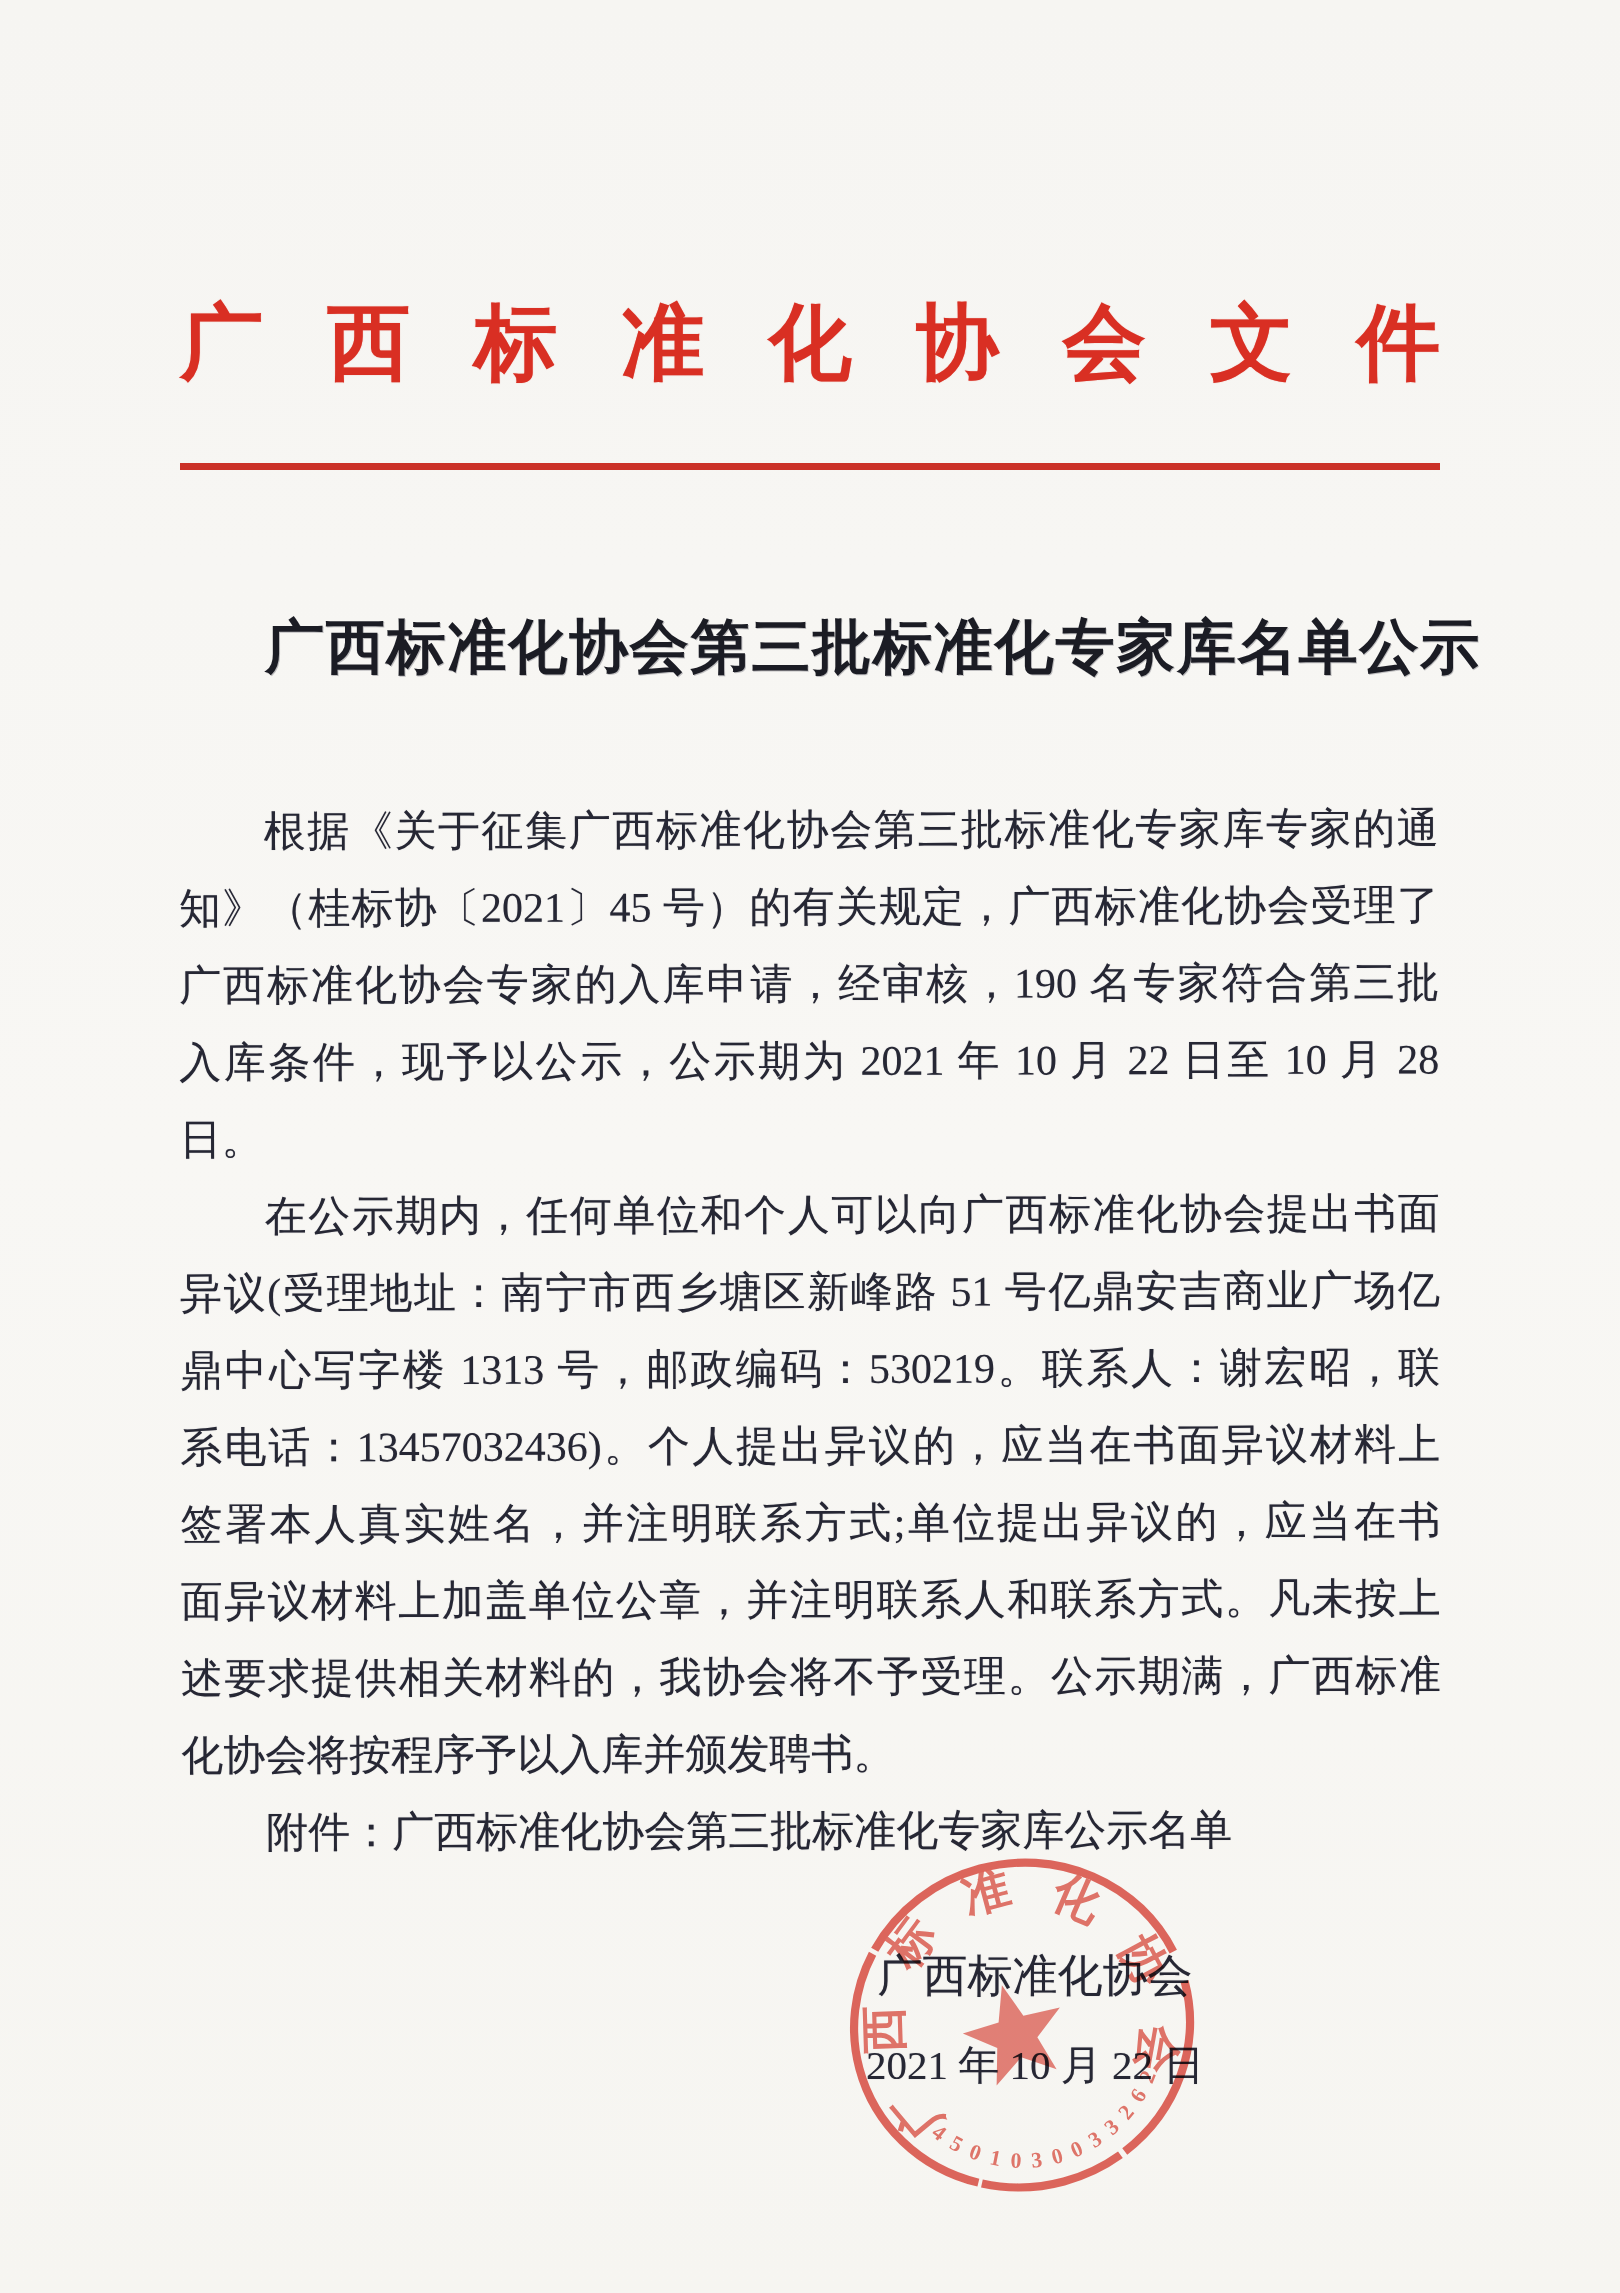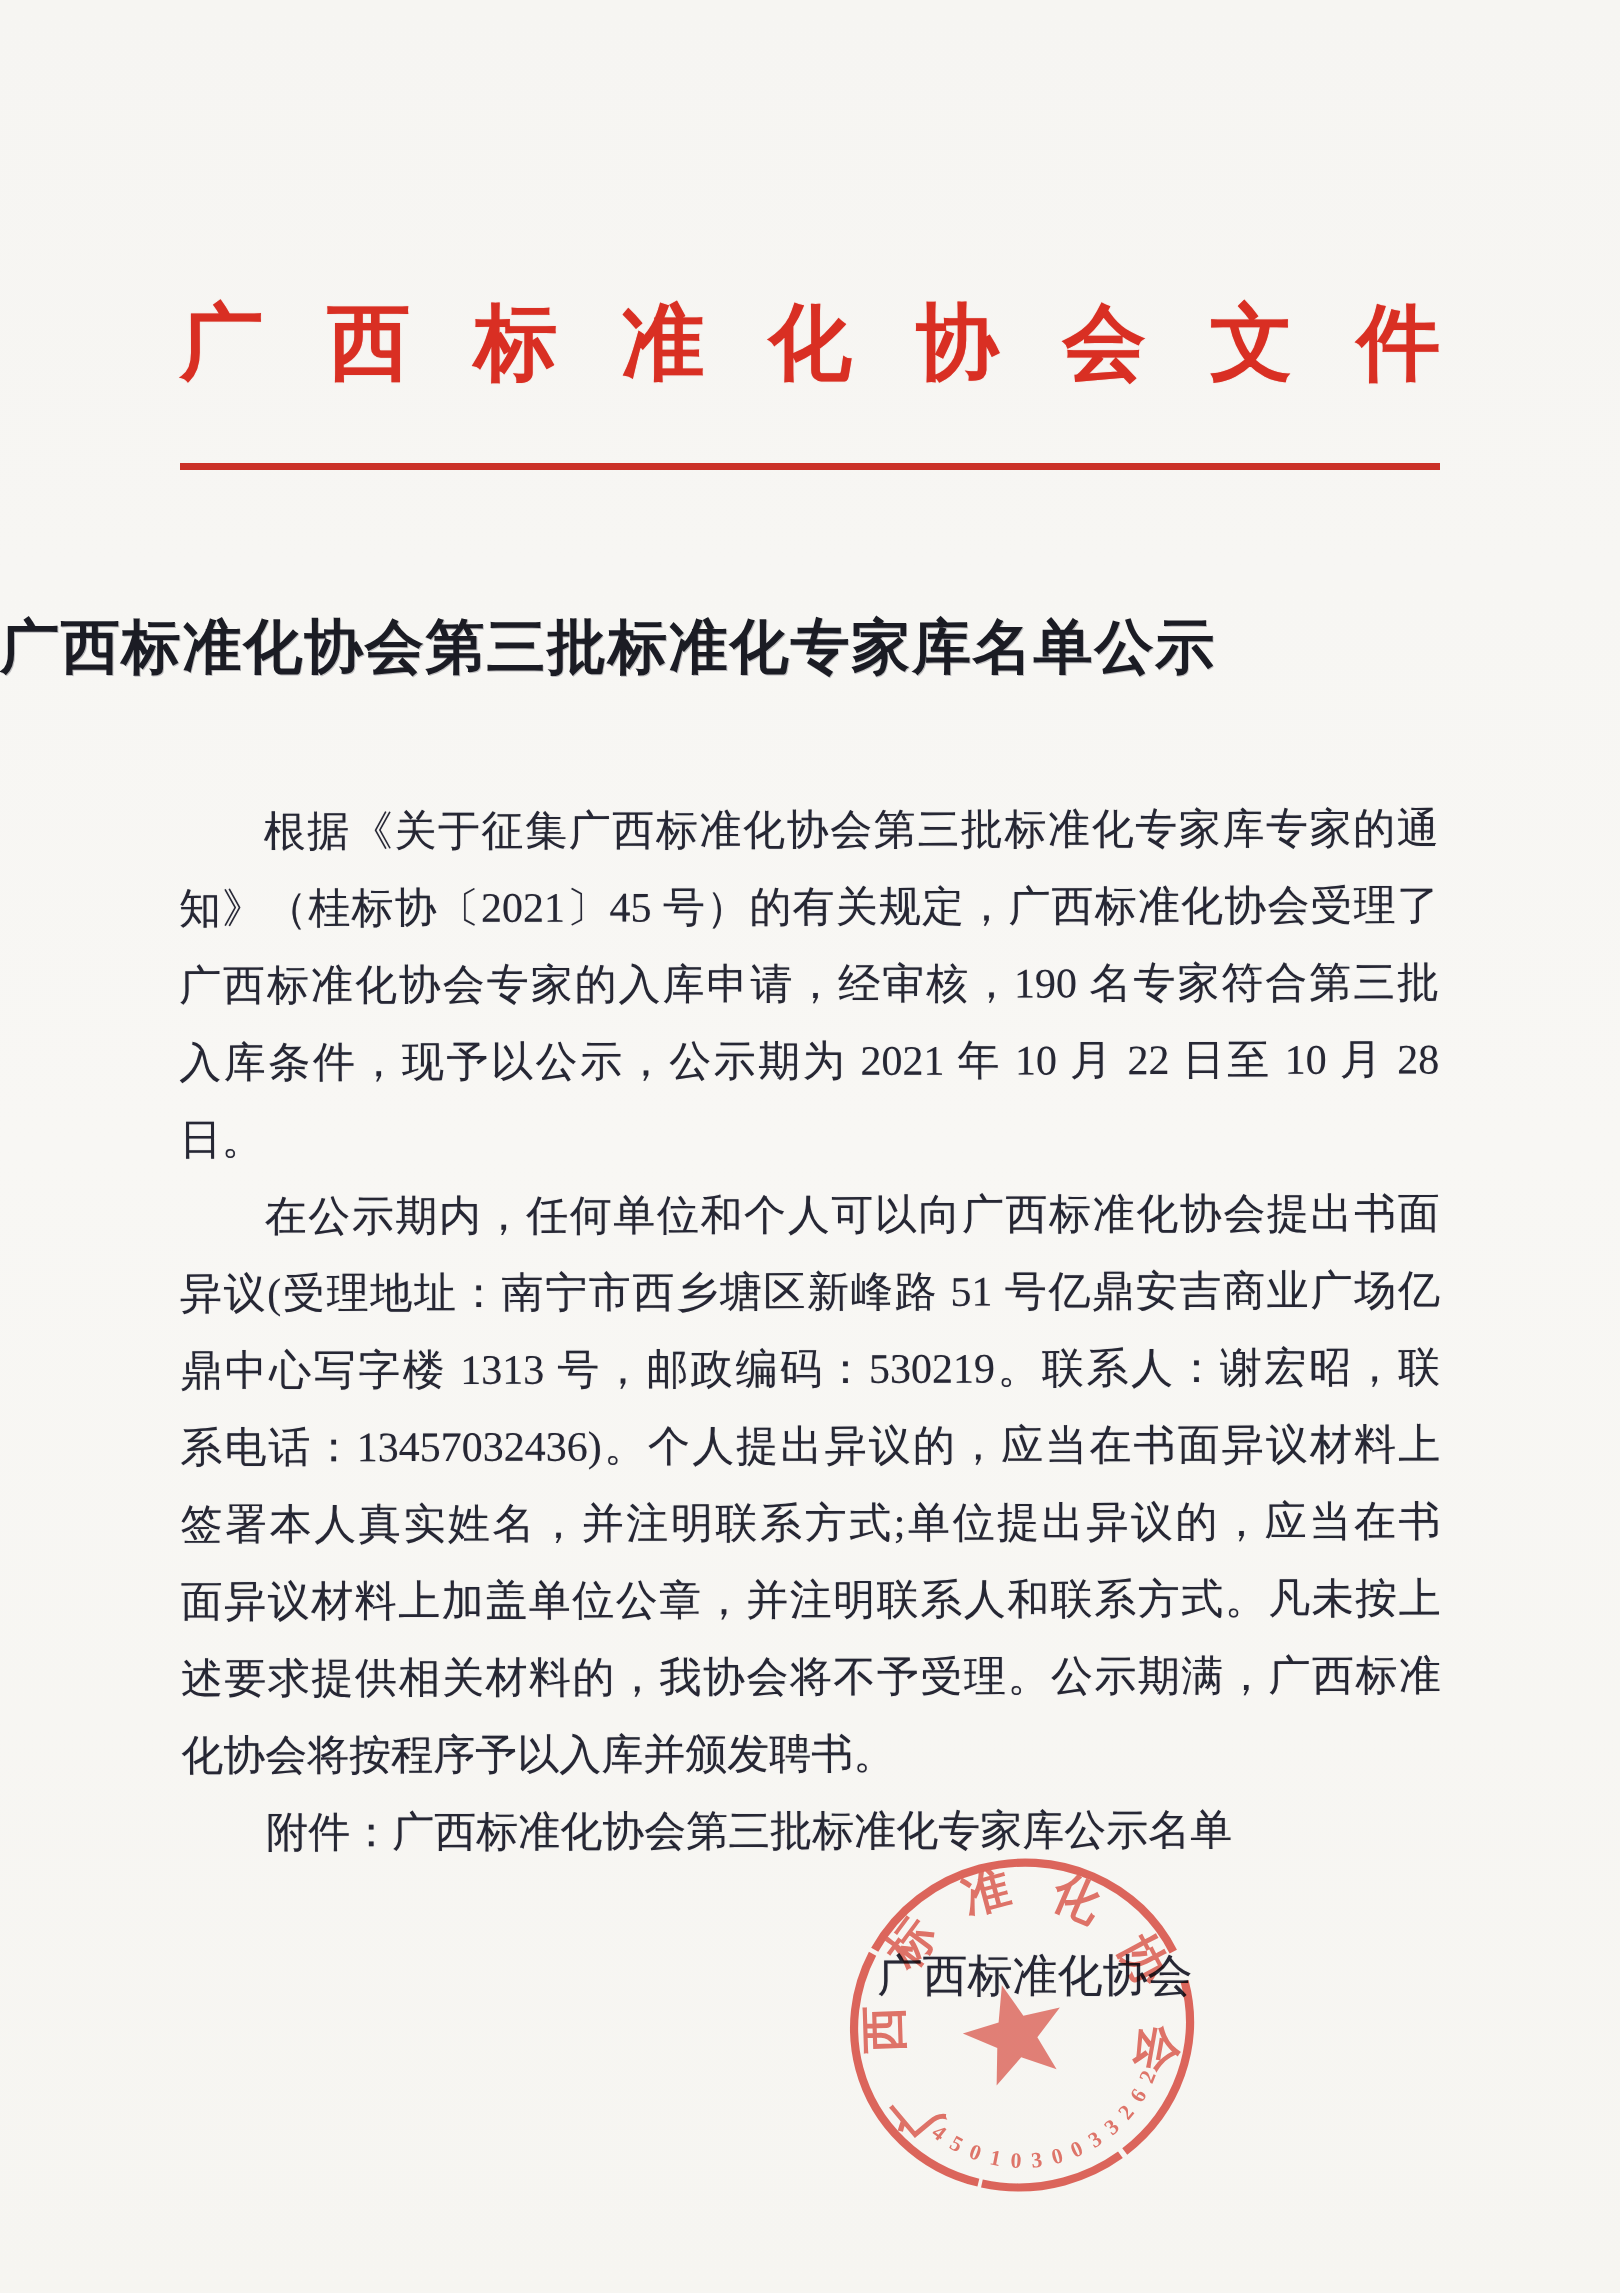--- a/index.html
+++ b/index.html
@@ -27,22 +27,22 @@
     font-size:83px;font-weight:bold;color:var(--red);
     line-height:1;
     text-shadow:0 0 0.9px rgba(217,47,35,.55);
   }
   .header-rule{
     position:absolute;left:180px;top:463px;width:1260px;height:7.2px;
     background:var(--rule-red);
   }
   
   .doc-title{
-    position:absolute;left:0;top:608px;width:1469px;
-    text-align:left;
+    position:absolute;left:12px;top:608px;width:1469px;
+    text-align:right;
     font-size:59px;font-weight:bold;color:var(--title-ink);
     letter-spacing:1.8px;
     text-shadow:0.9px 0.9px 0 rgba(20,20,35,.25);
   }
   
   .body-text{
     position:absolute;left:180px;top:792px;width:1260px;
     color:var(--ink);
     transform:rotate(-0.15deg);
   }
@@ -116,20 +116,21 @@
       <div class="line just">鼎中心写字楼 1313 号，邮政编码：530219。联系人：谢宏昭，联</div>
       <div class="line just">系电话：13457032436)。个人提出异议的，应当在书面异议材料上</div>
       <div class="line just">签署本人真实姓名，并注明联系方式;单位提出异议的，应当在书</div>
       <div class="line just">面异议材料上加盖单位公章，并注明联系人和联系方式。凡未按上</div>
       <div class="line just">述要求提供相关材料的，我协会将不予受理。公示期满，广西标准</div>
       <div class="line">化协会将按程序予以入库并颁发聘书。</div>
       <div class="line indent">附件：广西标准化协会第三批标准化专家库公示名单</div>
     </div>
 
   <div class="sig-org">广西标准化协会</div>
+  <div class="sig-date">2021 年 10 月 22 日</div>
 
   <div class="seal">
     <svg viewBox="0 0 400 400" xmlns="http://www.w3.org/2000/svg">
       <defs>
         <path id="sealTopArc" d="M 105.2 294.8 A 134 134 0 1 1 294.8 294.8" fill="none"></path>
         <path id="sealBottomArc" d="M 64 278.5 A 157 157 0 0 0 336 278.5" fill="none"></path>
       </defs>
       <g transform="rotate(-15 200 200)">
         <ellipse cx="200" cy="200" rx="185" ry="178" fill="none" stroke="#dc4136" stroke-width="9" opacity="0.9" stroke-dasharray="210 6 160 4 320 5 400"></ellipse>
         <text font-size="52" fill="#e0564a" opacity="0.92">

